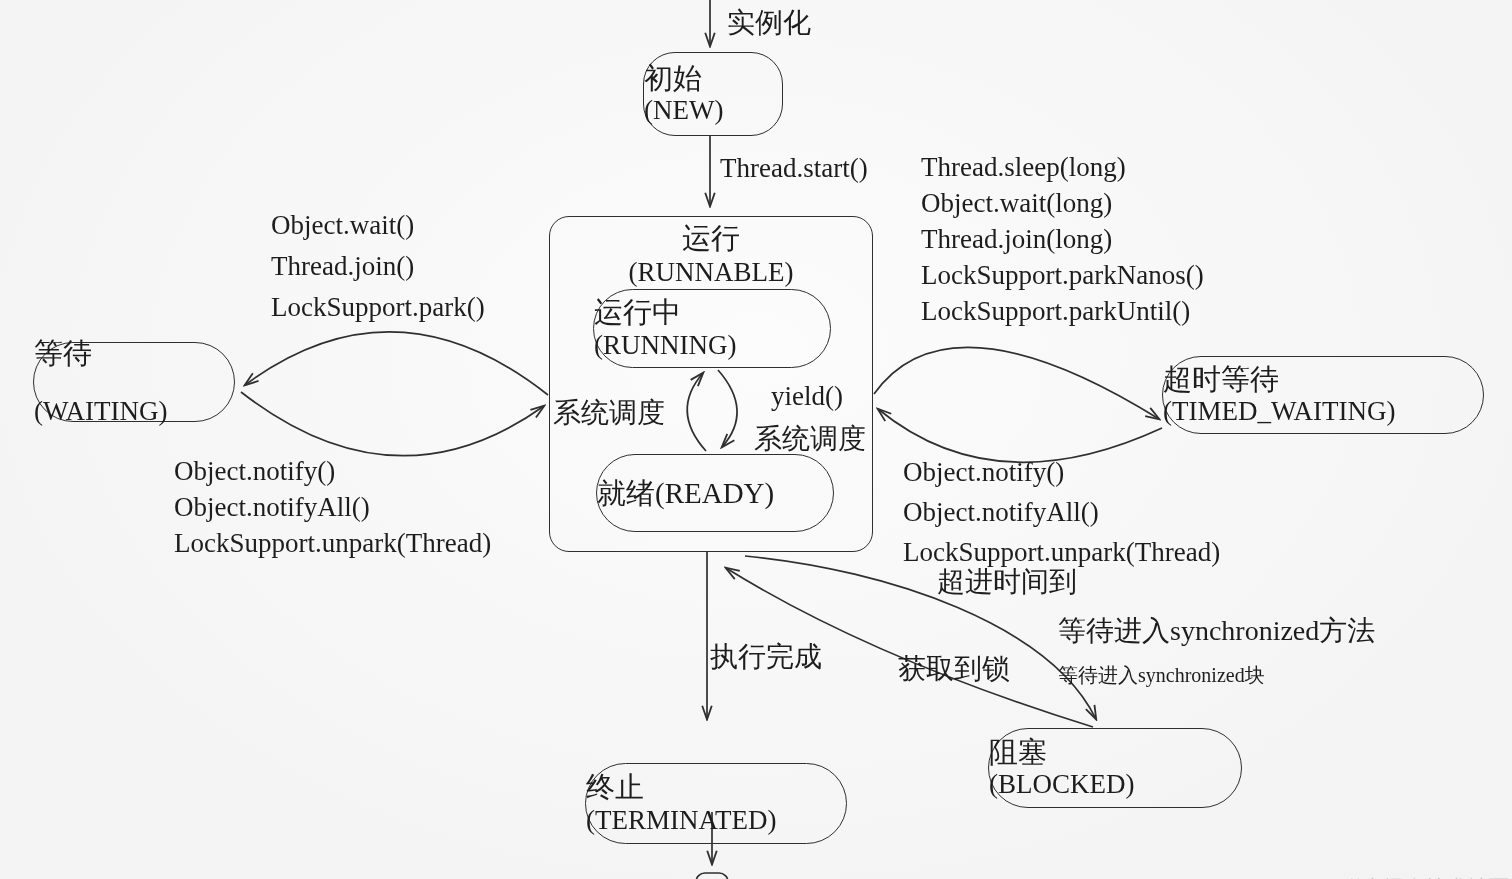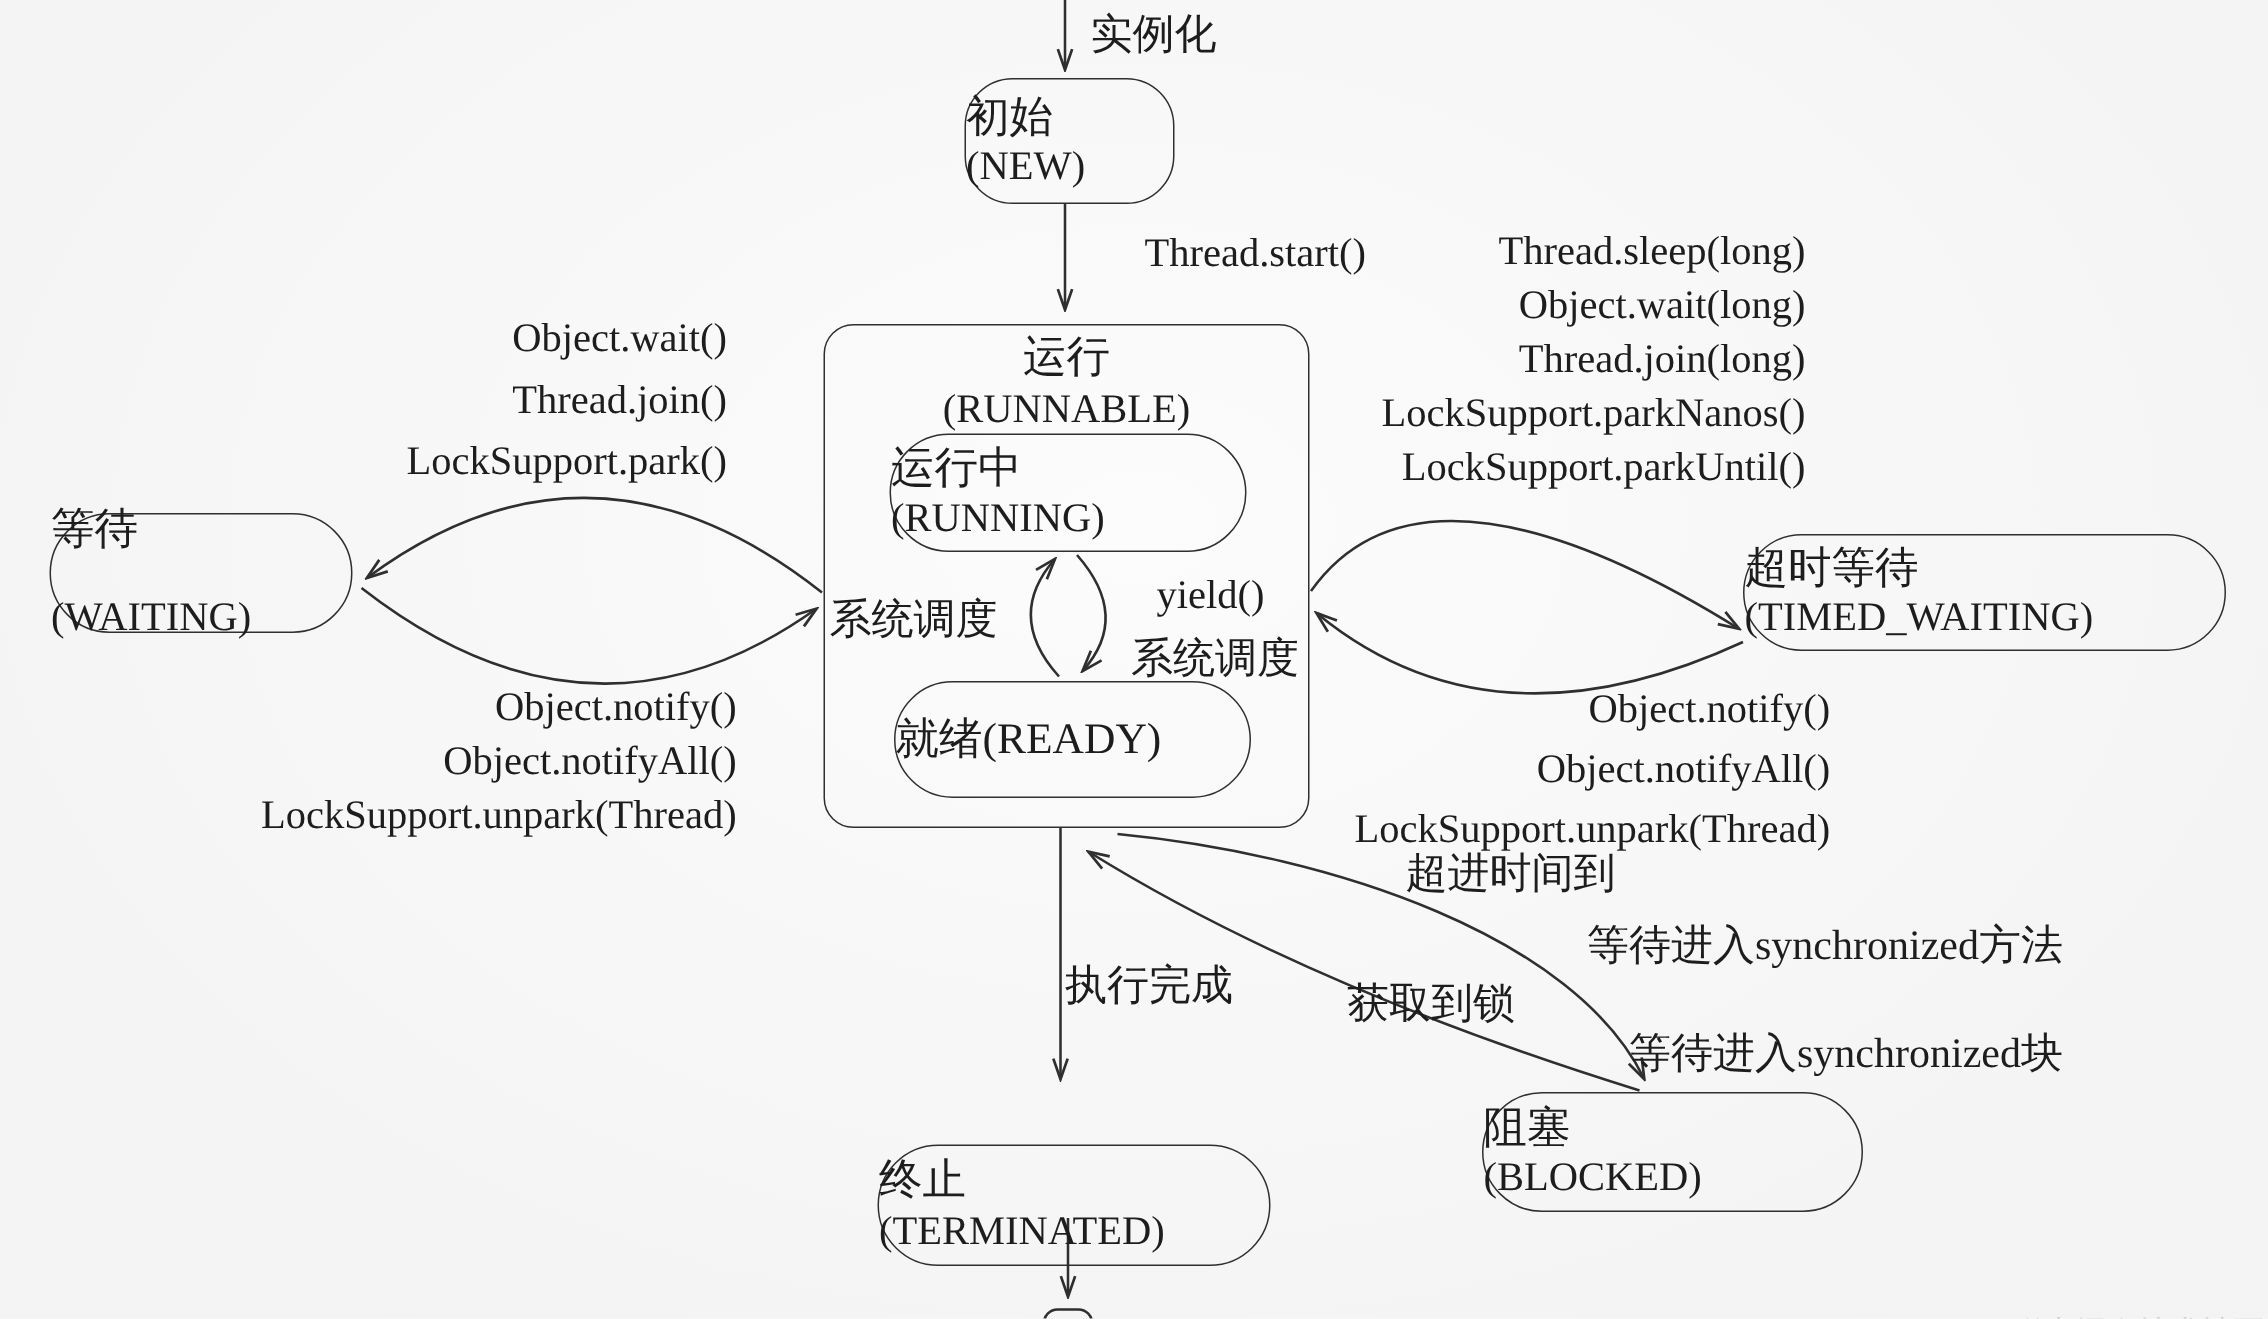--- a/index.html
+++ b/index.html
@@ -64,21 +64,21 @@
   }
   .runnable-title .zh { font-size: 29px; }
   .runnable-title .en { font-size: 27px; }
   .lbl {
     position: absolute;
     white-space: nowrap;
     font-size: 28px;
   }
   .method { font-size: 27px; }
   .method-list { position: absolute; white-space: nowrap; }
-  .method-list div { font-size: 27px; text-align: right; }
+  .method-list div { font-size: 27px; }
   .watermark {
     position: absolute;
     left: 1320px; top: 874px;
     font-size: 21px;
     color: var(--watermark);
     font-family: "Liberation Sans", "DejaVu Sans", sans-serif;
     white-space: nowrap;
   }
 </style>
 </head>
@@ -147,21 +147,21 @@
     <div class="en">(TERMINATED)</div>
   </div>
 
   <div class="node pill" style="left:988px;top:728px;width:254px;height:80px;">
     <div class="zh">阻塞</div>
     <div class="en">(BLOCKED)</div>
   </div>
 
   <div class="lbl" style="left:727px;top:4px;">实例化</div>
 
-  <div class="lbl method" style="left:763px;top:153px;text-align:right;">Thread.start()</div>
+  <div class="lbl method" style="left:720px;top:153px;text-align:right;">Thread.start()</div>
 
   <div class="method-list" style="left:271px;top:205px;line-height:41px;">
     <div>Object.wait()</div>
     <div>Thread.join()</div>
     <div>LockSupport.park()</div>
   </div>
 
   <div class="method-list" style="left:174px;top:453px;line-height:36px;">
     <div>Object.notify()</div>
     <div>Object.notifyAll()</div>
@@ -189,18 +189,18 @@
   <div class="lbl method" style="left:771px;top:381px;">yield()</div>
 
   <div class="lbl" style="left:754px;top:420px;">系统调度</div>
 
   <div class="lbl" style="left:710px;top:638px;">执行完成</div>
 
   <div class="lbl" style="left:898px;top:650px;">获取到锁</div>
 
   <div class="method-list" style="left:1058px;top:608px;line-height:45px;font-size:28px;">
     <div style="font-size:28px;">等待进入synchronized方法</div>
-    <div style="font-size:28px;margin-top:27px;">等待进入synchronized块</div>
+    <div style="font-size:20px;">等待进入synchronized块</div>
   </div>
 
   <div class="watermark">@稀土掘金技术社区</div>
 
 </div>
 
 </body></html>

